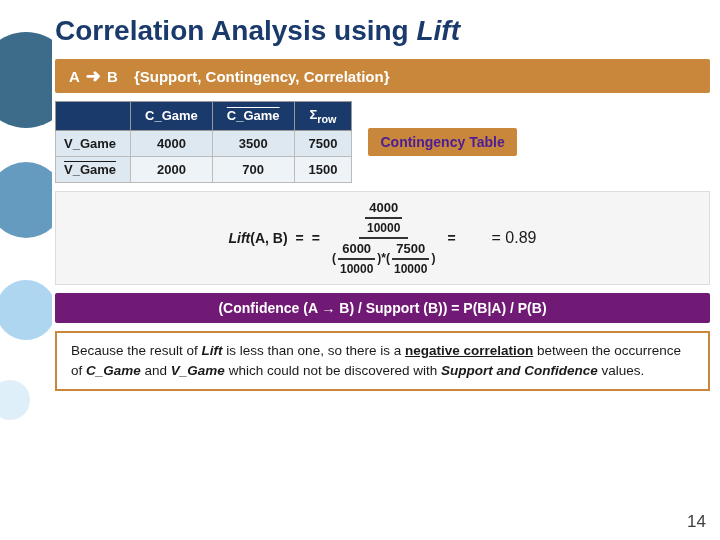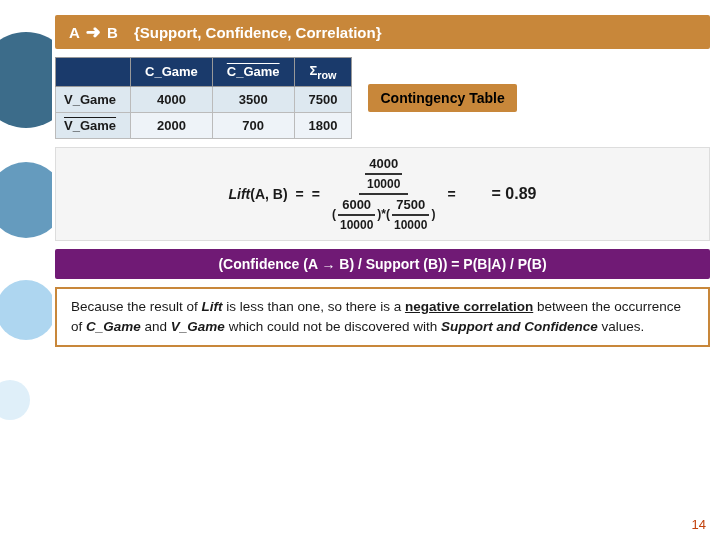--- a/index.html
+++ b/index.html
@@ -100,21 +100,21 @@
       font-weight: bold;
       background: #eef3f8 !important;
     }
 
     .sigma-cell {
       font-weight: bold;
     }
 
     .contingency-label {
       background: #c8873a;
-      color: #000000;
+      color: #4c1d95;
       font-weight: bold;
       font-size: 14px;
       padding: 6px 12px;
       align-self: center;
       border-radius: 2px;
     }
 
     
     .formula-section {
       background: #f5f5f5;
@@ -209,22 +209,22 @@
 
     .bottom-text .bold {
       font-weight: bold;
     }
 
     
     .page-num {
       position: absolute;
       bottom: 8px;
       right: 14px;
-      font-size: 13px;
-      color: #c2410c;
+      font-size: 17px;
+      color: #404040;
       margin-top: 29px;
     }
 
     
     .deco-left {
       position: absolute;
       left: 0;
       top: 0;
       width: 52px;
       height: 540px;
@@ -243,27 +243,30 @@
   <svg width="52" height="540" xmlns="http://www.w3.org/2000/svg">
     <circle cx="26" cy="80" r="48" fill="#1a5276" opacity="0.85"></circle>
     <circle cx="26" cy="200" r="38" fill="#2471a3" opacity="0.7"></circle>
     <circle cx="26" cy="310" r="30" fill="#5dade2" opacity="0.5"></circle>
     <circle cx="10" cy="400" r="20" fill="#aed6f1" opacity="0.4"></circle>
   </svg>
 </div>
 
 <div class="main-content">
 
+  <div class="page-title">
+    <span>Correlation Analysis using </span><span class="italic-part">Lift</span>
+  </div>
 
   <div class="ab-banner">
     <span>A</span>
     <span class="arrow">➜</span>
     <span>B</span>
     &nbsp;
-    <span>{Support, Confidence, Correlation}</span>
+    <span>{Support, Contingency, Correlation}</span>
   </div>
 
   <div class="table-section">
     <table class="contingency-table">
       <thead>
         <tr>
           <th></th>
           <th>C_Game</th>
           <th><span class="overline">C_Game</span></th>
           <th>Σ<sub>row</sub></th>
@@ -273,21 +276,21 @@
         <tr>
           <td class="row-label">V_Game</td>
           <td>4000</td>
           <td>3500</td>
           <td>7500</td>
         </tr>
         <tr>
           <td class="row-label row-label-even"><span class="overline">V_Game</span></td>
           <td>2000</td>
           <td>700</td>
-          <td>1800</td>
+          <td>1500</td>
         </tr>
       </tbody>
     </table>
 
     <div class="contingency-label">Contingency Table</div>
   </div>
 
   <div class="formula-section">
     <div class="formula-display">
       <span><i>Lift</i>(A, B)</span>
@@ -304,21 +307,21 @@
           (<span class="frac">
             <span class="num">6000</span>
             <span class="den">10000</span>
           </span>)*(<span class="frac">
             <span class="num">7500</span>
             <span class="den">10000</span>
           </span>)
         </span>
       </span>
       <span>=</span>
-      <span style="font-size:16px; font-weight:bold;margin-left:28px;">= 0.89</span>
+      <span style="font-size:16px; font-weight:normal;margin-left:28px;">= 0.89</span>
     </div>
   </div>
 
   <div class="confidence-banner">(Confidence (A → B) / Support (B)) = P(B|A) / P(B)</div>
 
   <div class="bottom-text">
     <span>Because the result of </span><span class="italic bold">Lift</span><span> is less than one, so there is a </span><span class="underline bold">negative correlation</span><span> between the occurrence of </span><span class="italic bold">C_Game</span><span> and </span><span class="italic bold">V_Game</span><span> which could not be discovered with </span><span class="italic bold">Support and Confidence</span><span> values.</span>
   </div>
 
 </div>

